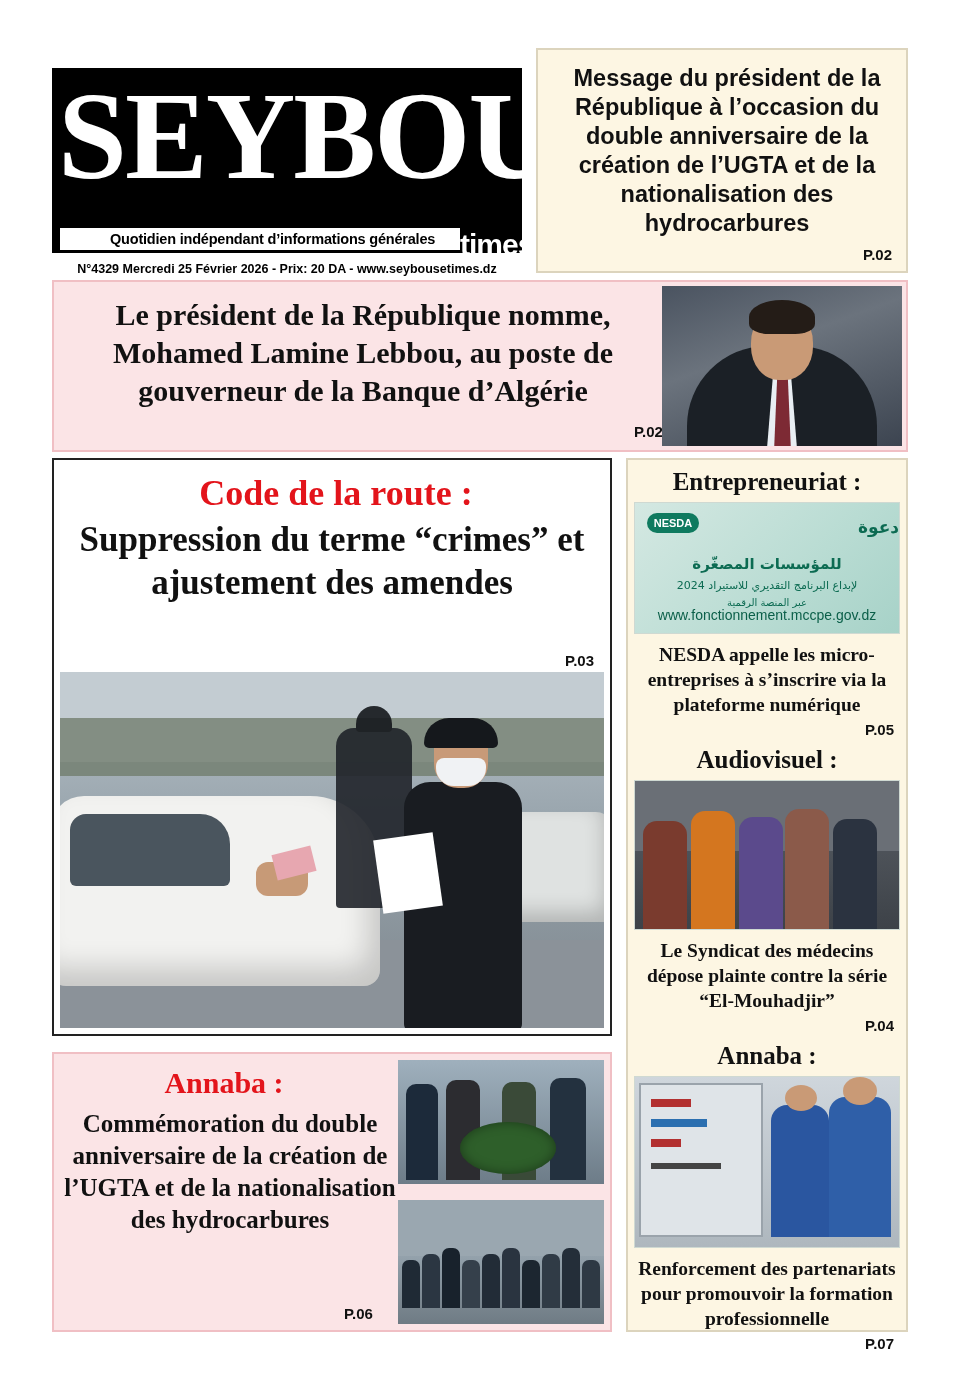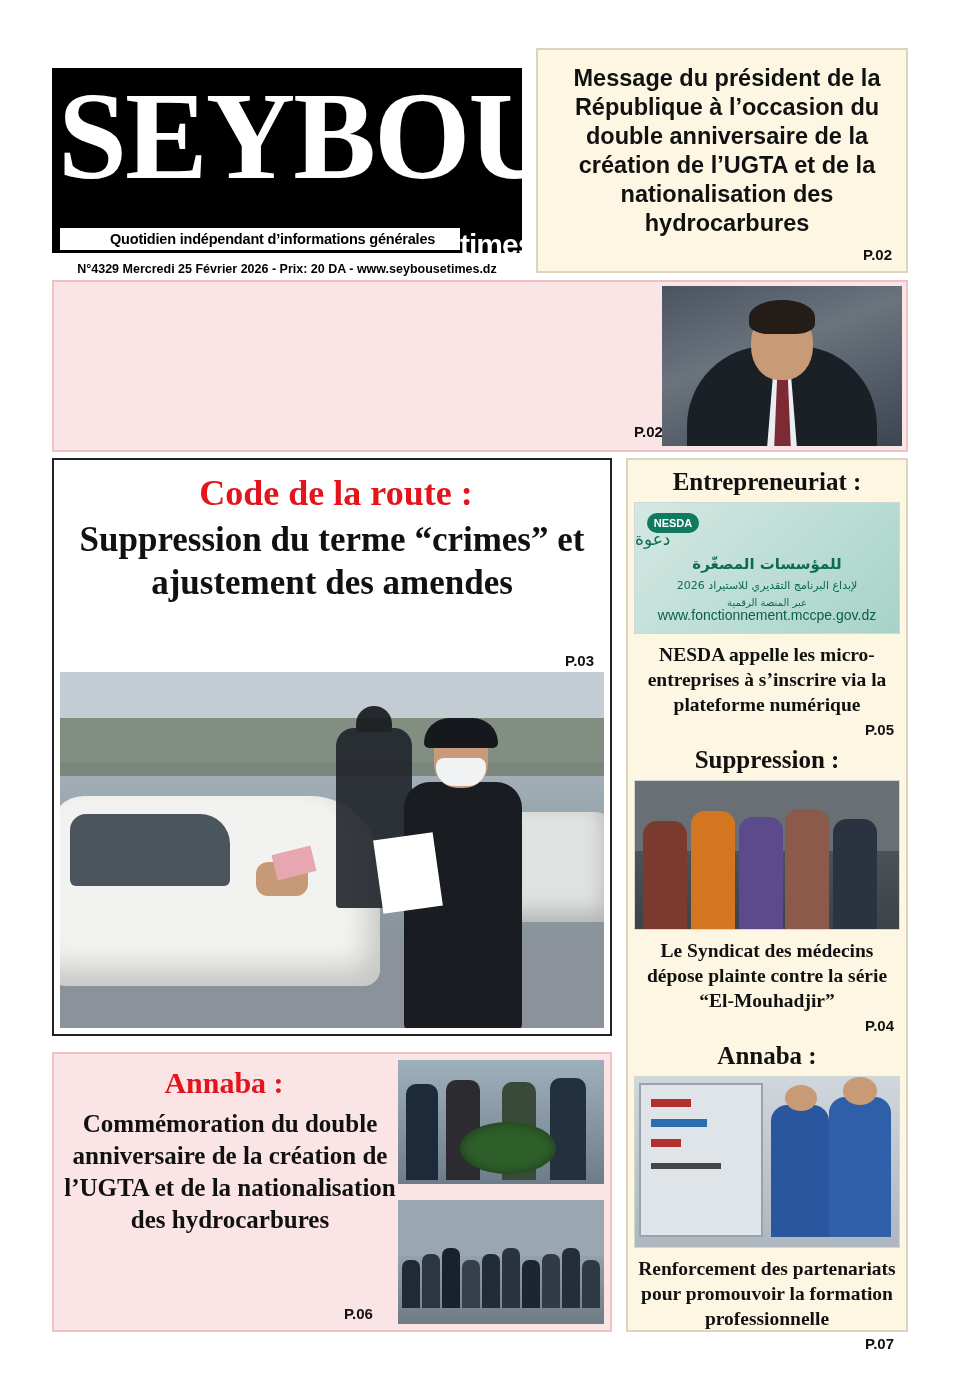--- a/index.html
+++ b/index.html
@@ -234,22 +234,22 @@
   }
   .nesda-img{
     margin:0 6px;height:130px;background:linear-gradient(135deg,#d4e8e2,#b9dcd3 60%,#a7d2c8);
     position:relative;overflow:hidden;border:1px solid #cfd9d2;
   }
   .nesda-img .badge{
     position:absolute;left:12px;top:10px;width:52px;height:20px;background:#0f7a5f;border-radius:10px;
     color:#fff;font-family:"Liberation Sans",sans-serif;font-size:11px;font-weight:bold;text-align:center;line-height:20px;
   }
   .nesda-img .ar1{
-    position:absolute;left:0;top:26px;width:100%;text-align:left;
-    font-family:"DejaVu Sans",sans-serif;font-weight:normal;font-size:17px;color:#0c6b52;
+    position:absolute;left:0;top:14px;width:100%;text-align:right;
+    font-family:"DejaVu Sans",sans-serif;font-weight:bold;font-size:17px;color:#0c6b52;
   }
   .nesda-img .ar2{
     position:absolute;left:0;top:52px;width:100%;text-align:center;
     font-family:"DejaVu Sans",sans-serif;font-weight:bold;font-size:15px;color:#0c6b52;
   }
   .nesda-img .ar3{
     position:absolute;left:0;top:76px;width:100%;text-align:center;
     font-family:"DejaVu Sans",sans-serif;font-size:11px;color:#0c6b52;
   }
   .nesda-img .ar4{
@@ -297,20 +297,21 @@
     </div>
     <div class="issue-line">N°4329 Mercredi 25 Février 2026 - Prix: 20 DA - www.seybousetimes.dz</div>
   </div>
 
   <div class="top-right">
     <h2>Message du président de la République à l’occasion du double anniversaire de la création de l’UGTA et de la nationalisation des hydrocarbures</h2>
     <div class="pg">P.02</div>
   </div>
 
   <div class="pres-strip">
+    <h2>Le président de la République nomme, Mohamed Lamine Lebbou, au poste de gouverneur de la Banque d’Algérie</h2>
     <div class="pg">P.02/24</div>
     <div class="pres-photo">
       <div class="suit"></div>
         <div class="shirt"></div>
         <div class="tie"></div>
       <div class="head"></div>
         <div class="hair"></div>
     </div>
   </div>
 
@@ -367,28 +368,28 @@
     </div>
   </div>
 
   <div class="right-col">
 
     <div class="sec-ttl">Entrepreneuriat :</div>
     <div class="nesda-img">
       <div class="badge">NESDA</div>
       <div class="ar1">دعوة</div>
       <div class="ar2">للمؤسسات المصغّرة</div>
-      <div class="ar3">لإبداع البرنامج التقديري للاستيراد 2026</div>
+      <div class="ar3">لإبداع البرنامج التقديري للاستيراد 2024</div>
       <div class="ar4">عبر المنصة الرقمية</div>
       <div class="url">www.fonctionnement.mccpe.gov.dz</div>
     </div>
     <div class="cap-txt">NESDA appelle les micro-entreprises à s’inscrire via la plateforme numérique</div>
     <div class="cap-pg pg">P.05</div>
 
-    <div class="sec-ttl">Suppression :</div>
+    <div class="sec-ttl">Audiovisuel :</div>
     <div class="av-img">
       <div class="wall"></div>
       <div class="p" style="left:8px;height:108px;background:#7a3b2e;"></div>
       <div class="p" style="left:56px;height:118px;background:#d4761f;"></div>
       <div class="p" style="left:104px;height:112px;background:#5b4a8c;"></div>
       <div class="p" style="left:150px;height:120px;background:#8b5a4a;"></div>
       <div class="p" style="left:198px;height:110px;background:#2b3340;"></div>
     </div>
     <div class="cap-txt">Le Syndicat des médecins dépose plainte contre la série “El-Mouhadjir”</div>
     <div class="cap-pg pg">P.04</div>

